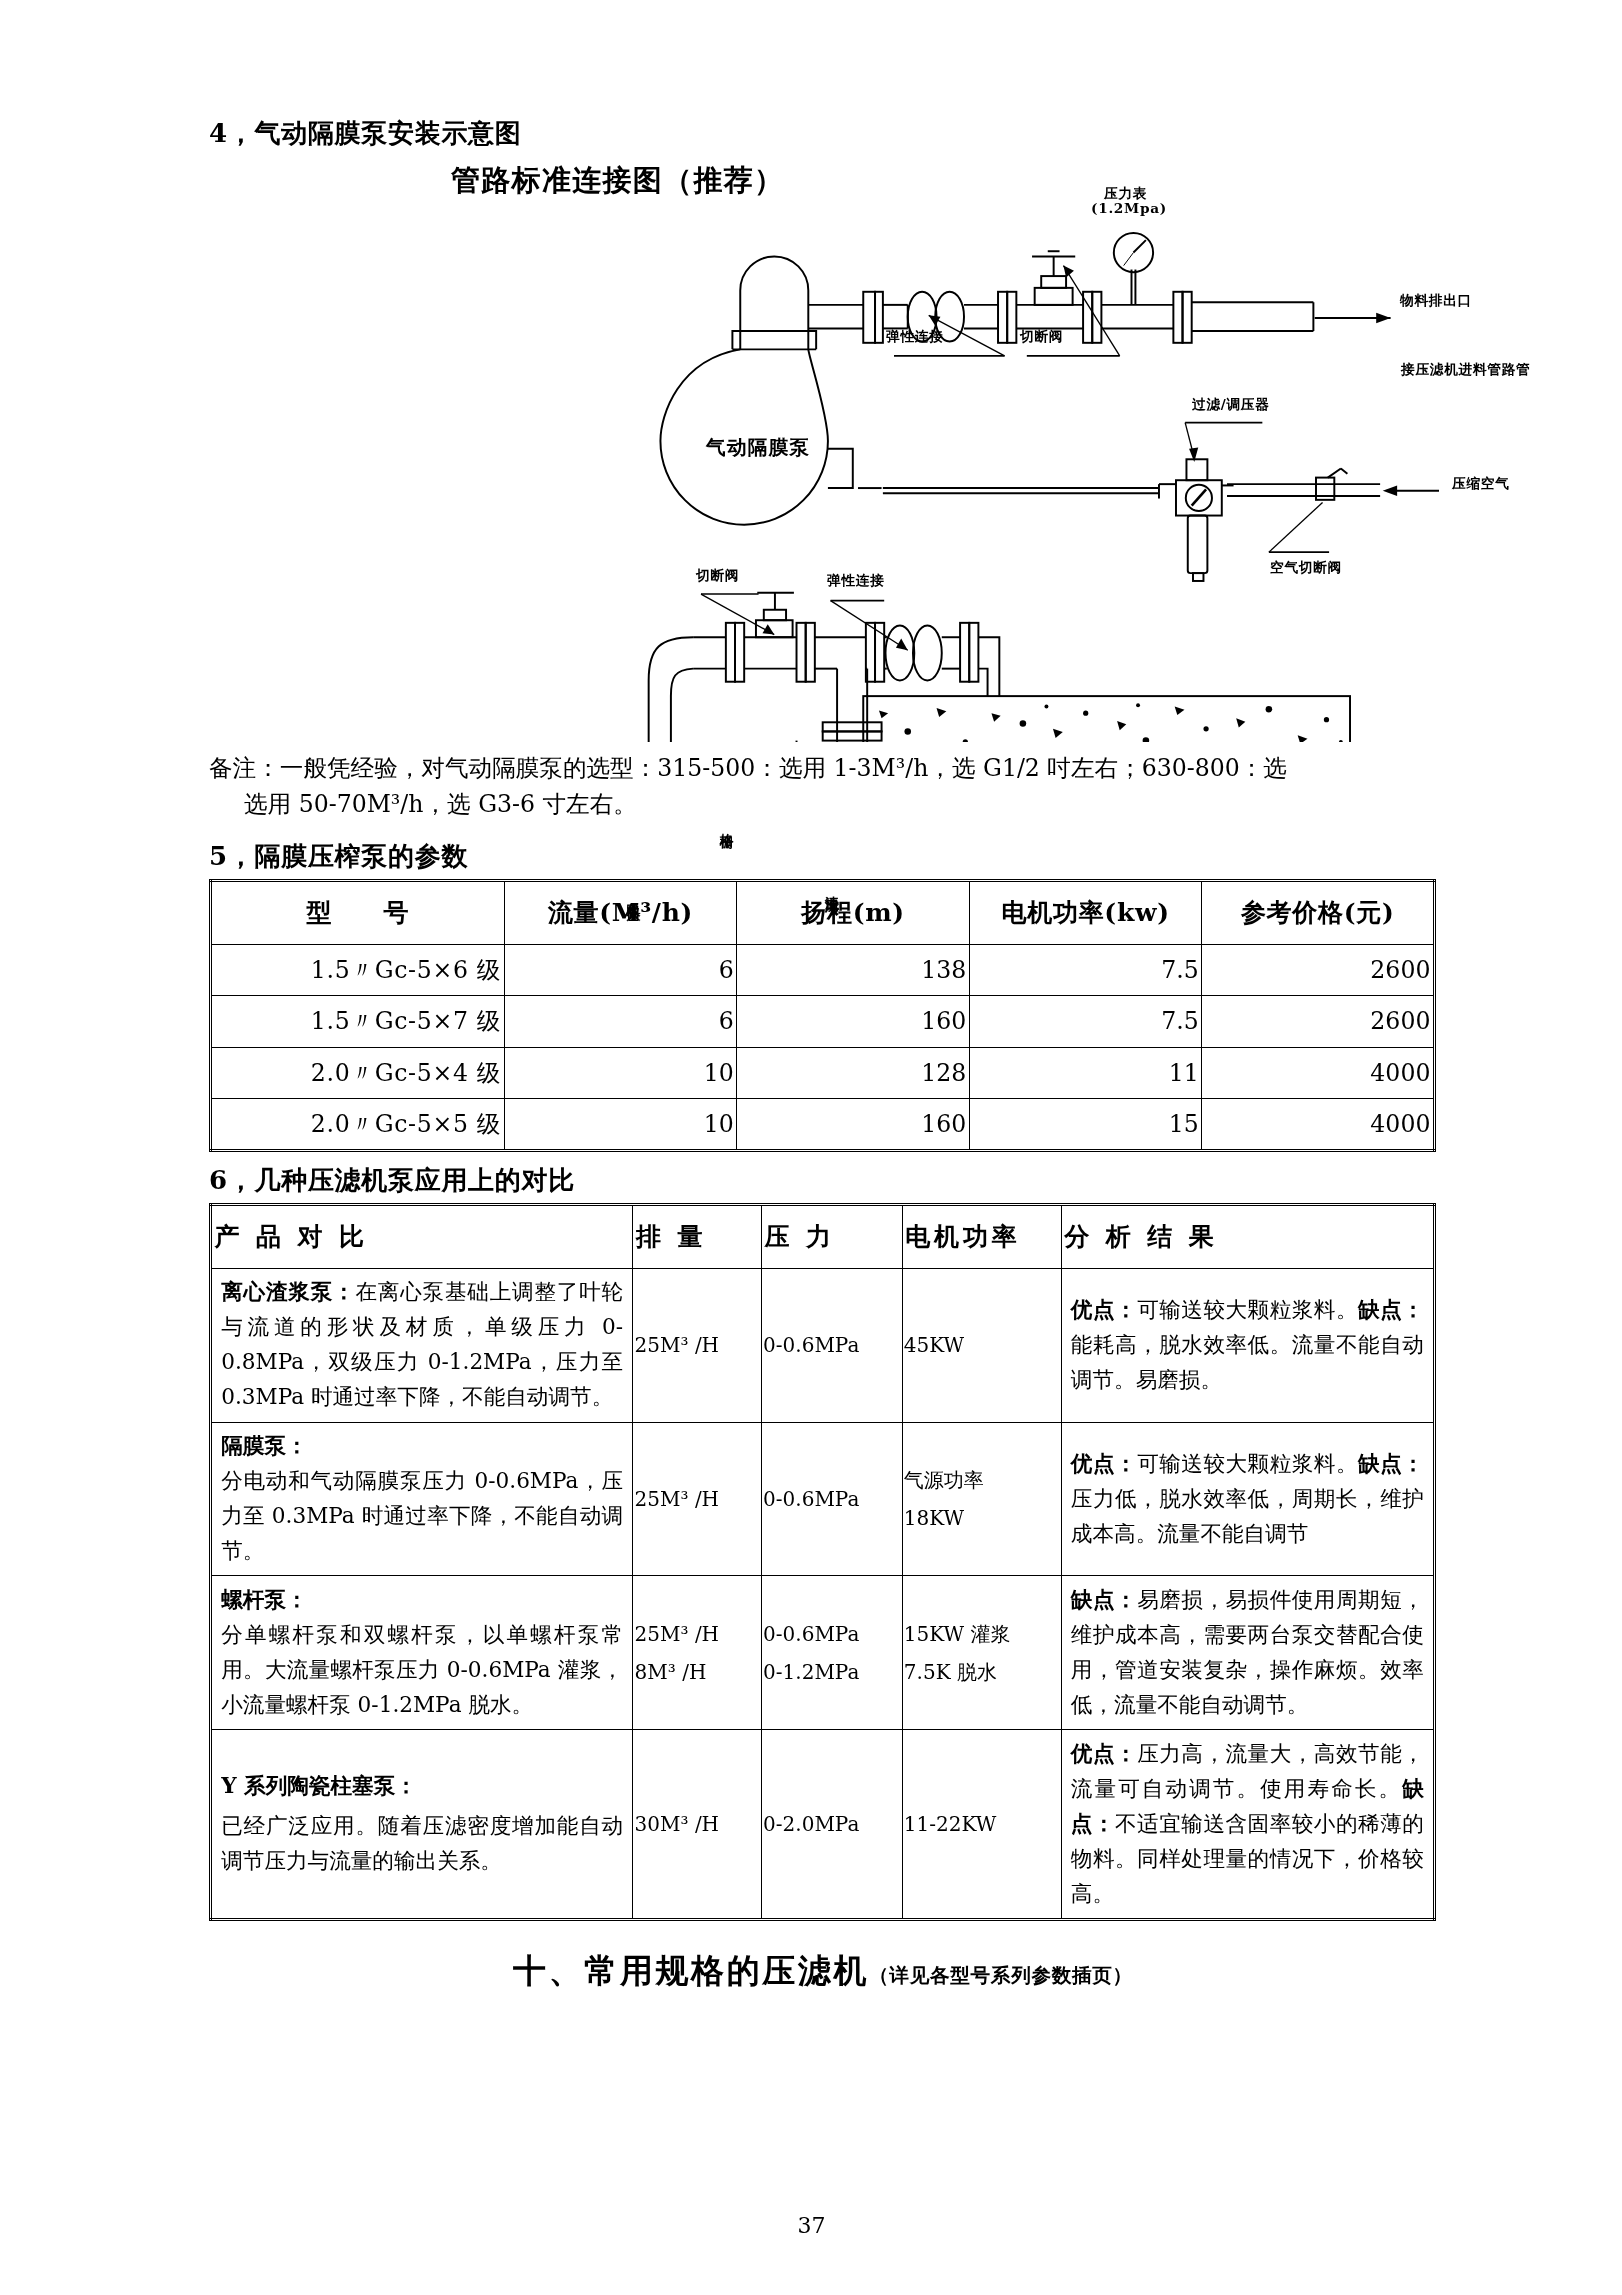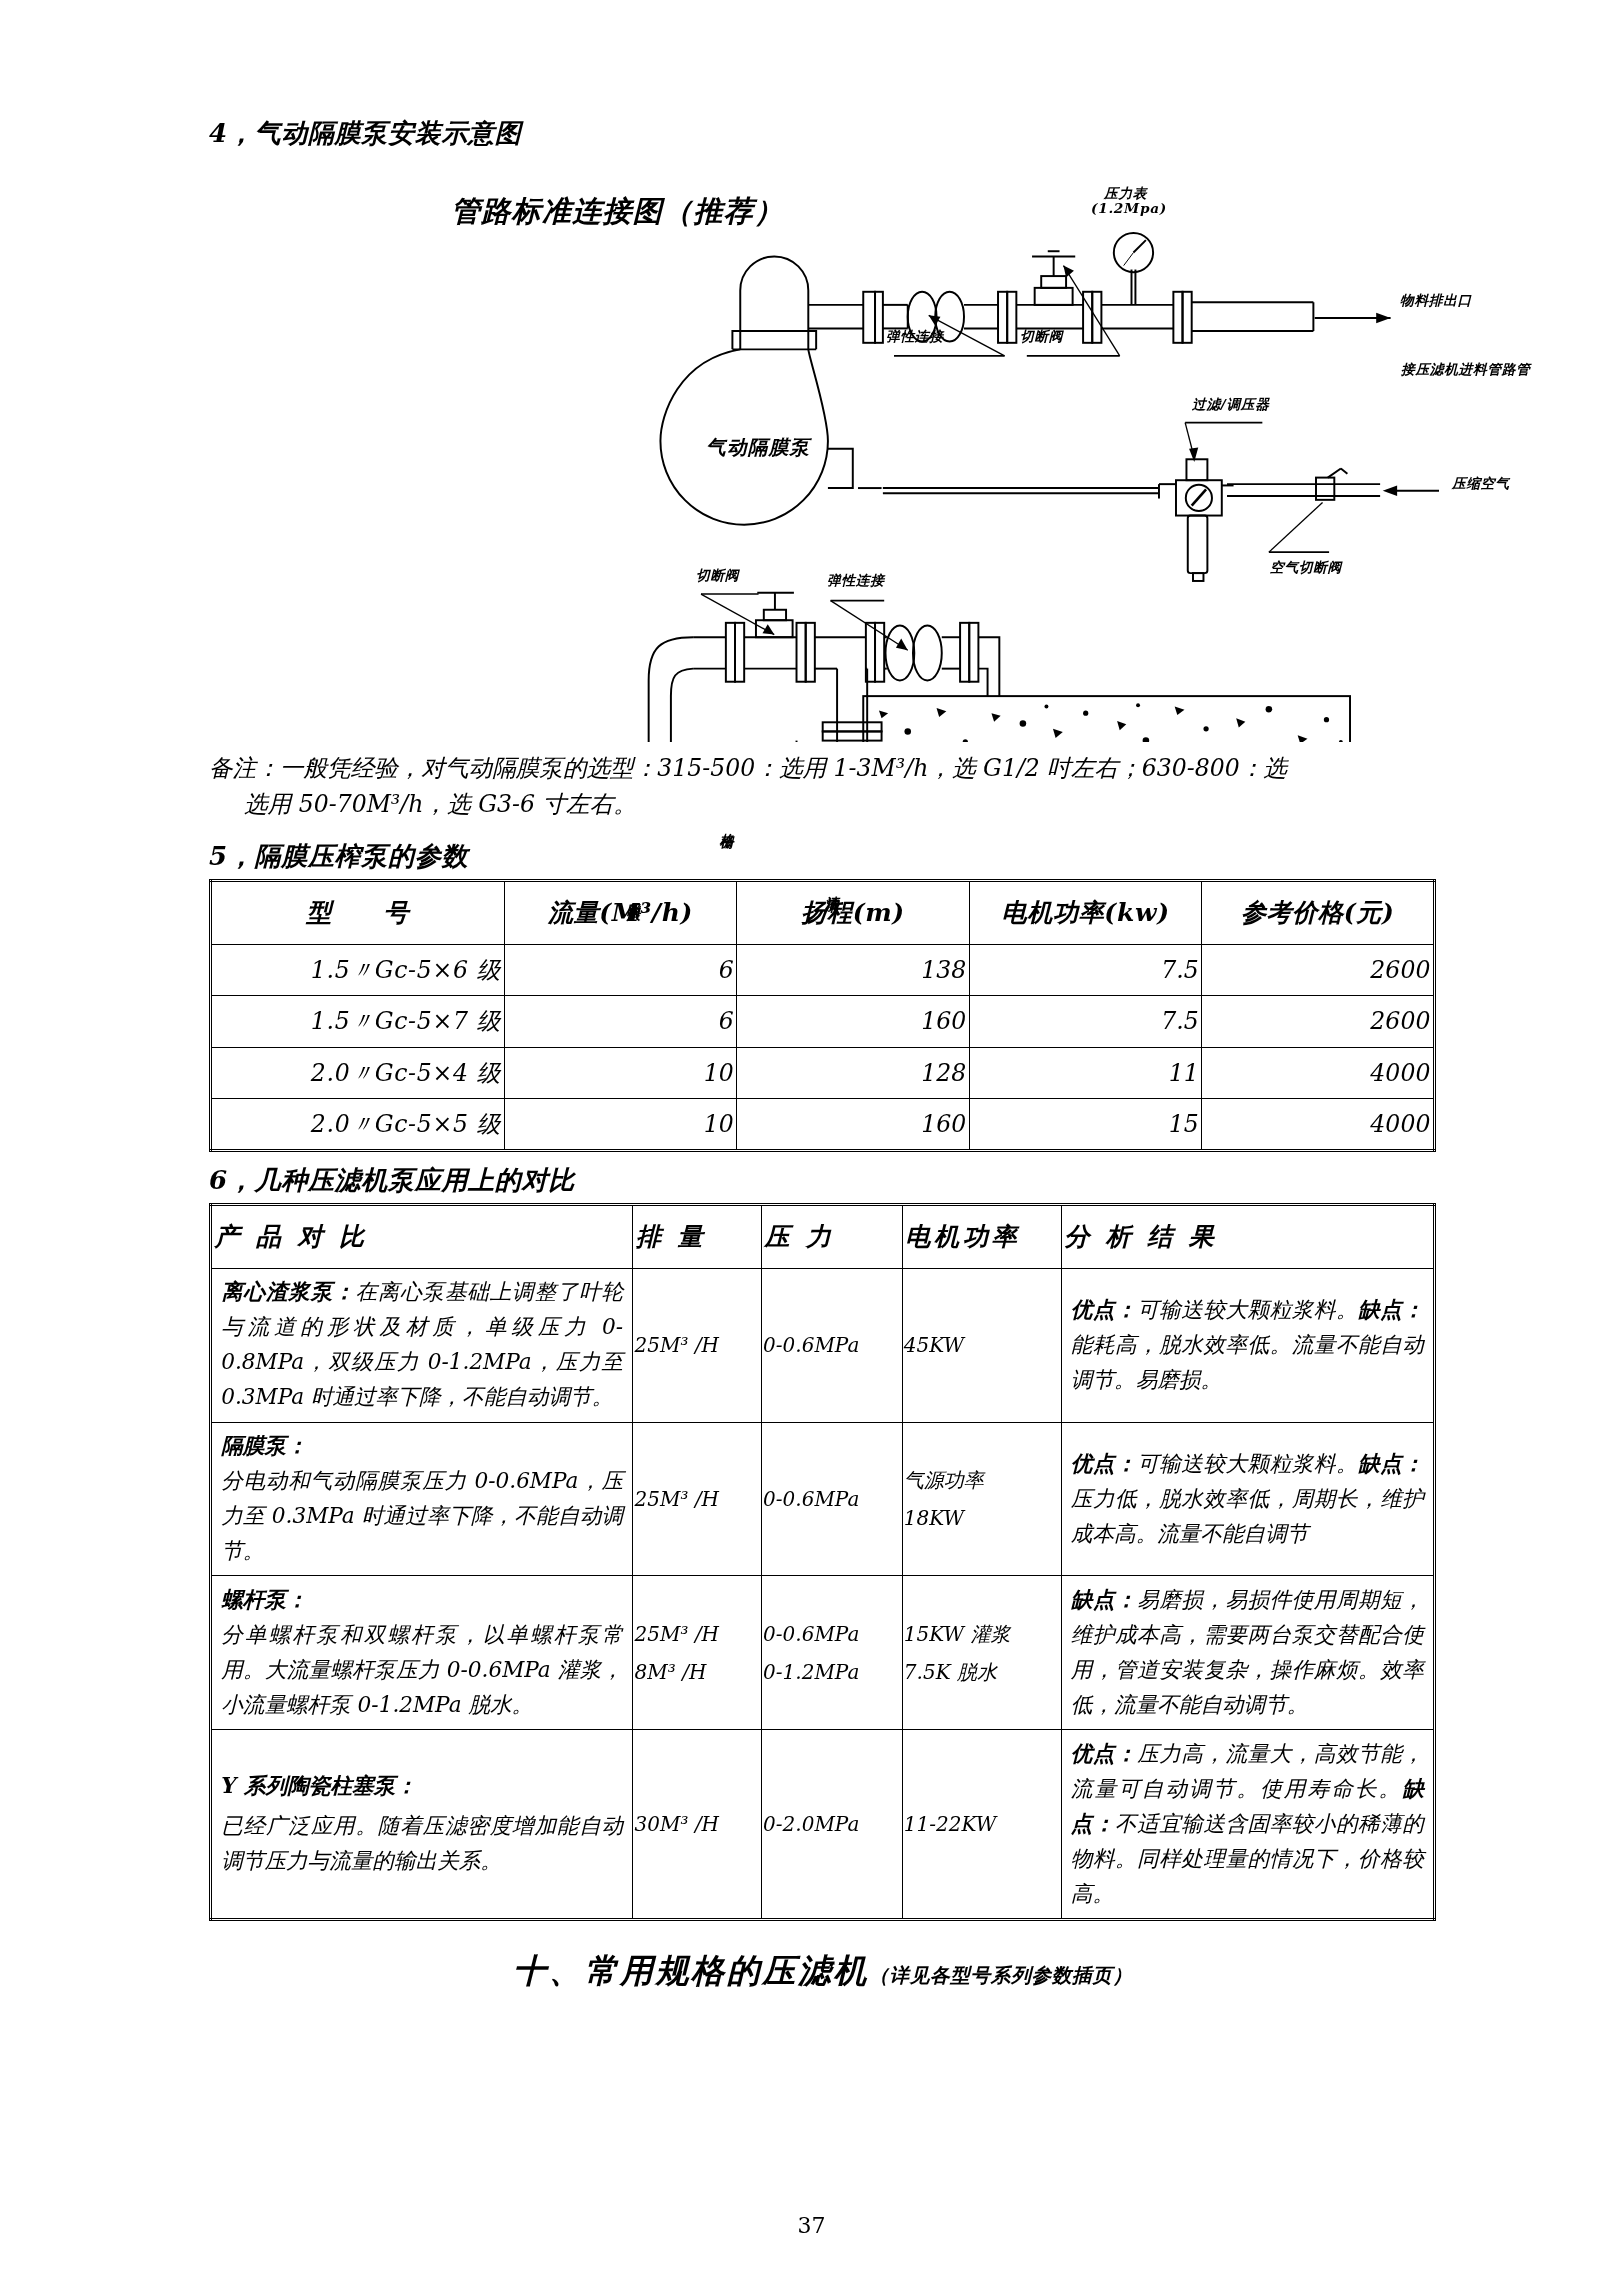--- a/index.html
+++ b/index.html
@@ -9,21 +9,20 @@
     color:#000;
     position:relative;
     overflow:hidden;
   }
   .page{
     position:absolute;
     left:0;top:0;
     width:1623px;height:1754px;
     box-sizing:border-box;
     padding:118px 186px 0 209px;
-    font-style:italic;
   }
 
   
   .h-sec{
     font-size:26px;
     font-weight:bold;
     font-family:"DejaVu Serif","Liberation Serif",serif;
     letter-spacing:0.7px;
     margin:0 0 3.9px 0;
     line-height:1.2;
@@ -38,21 +37,21 @@
   .note .ind{display:block;text-indent:35px;}
 
   
   .diagram-wrap{
     position:relative;
     width:1230px;height:589px;
     margin:0 auto;
   }
   .diagram-title{
     position:absolute;
-    left:242px;top:39px;
+    left:242px;top:8px;
     font-size:29px;
     font-weight:bold;
     font-family:"DejaVu Serif","Liberation Serif",serif;
     letter-spacing:1.3px;
     white-space:nowrap;
   }
   .dlabel{
     position:absolute;
     font-size:13.7px;
     font-weight:bold;

